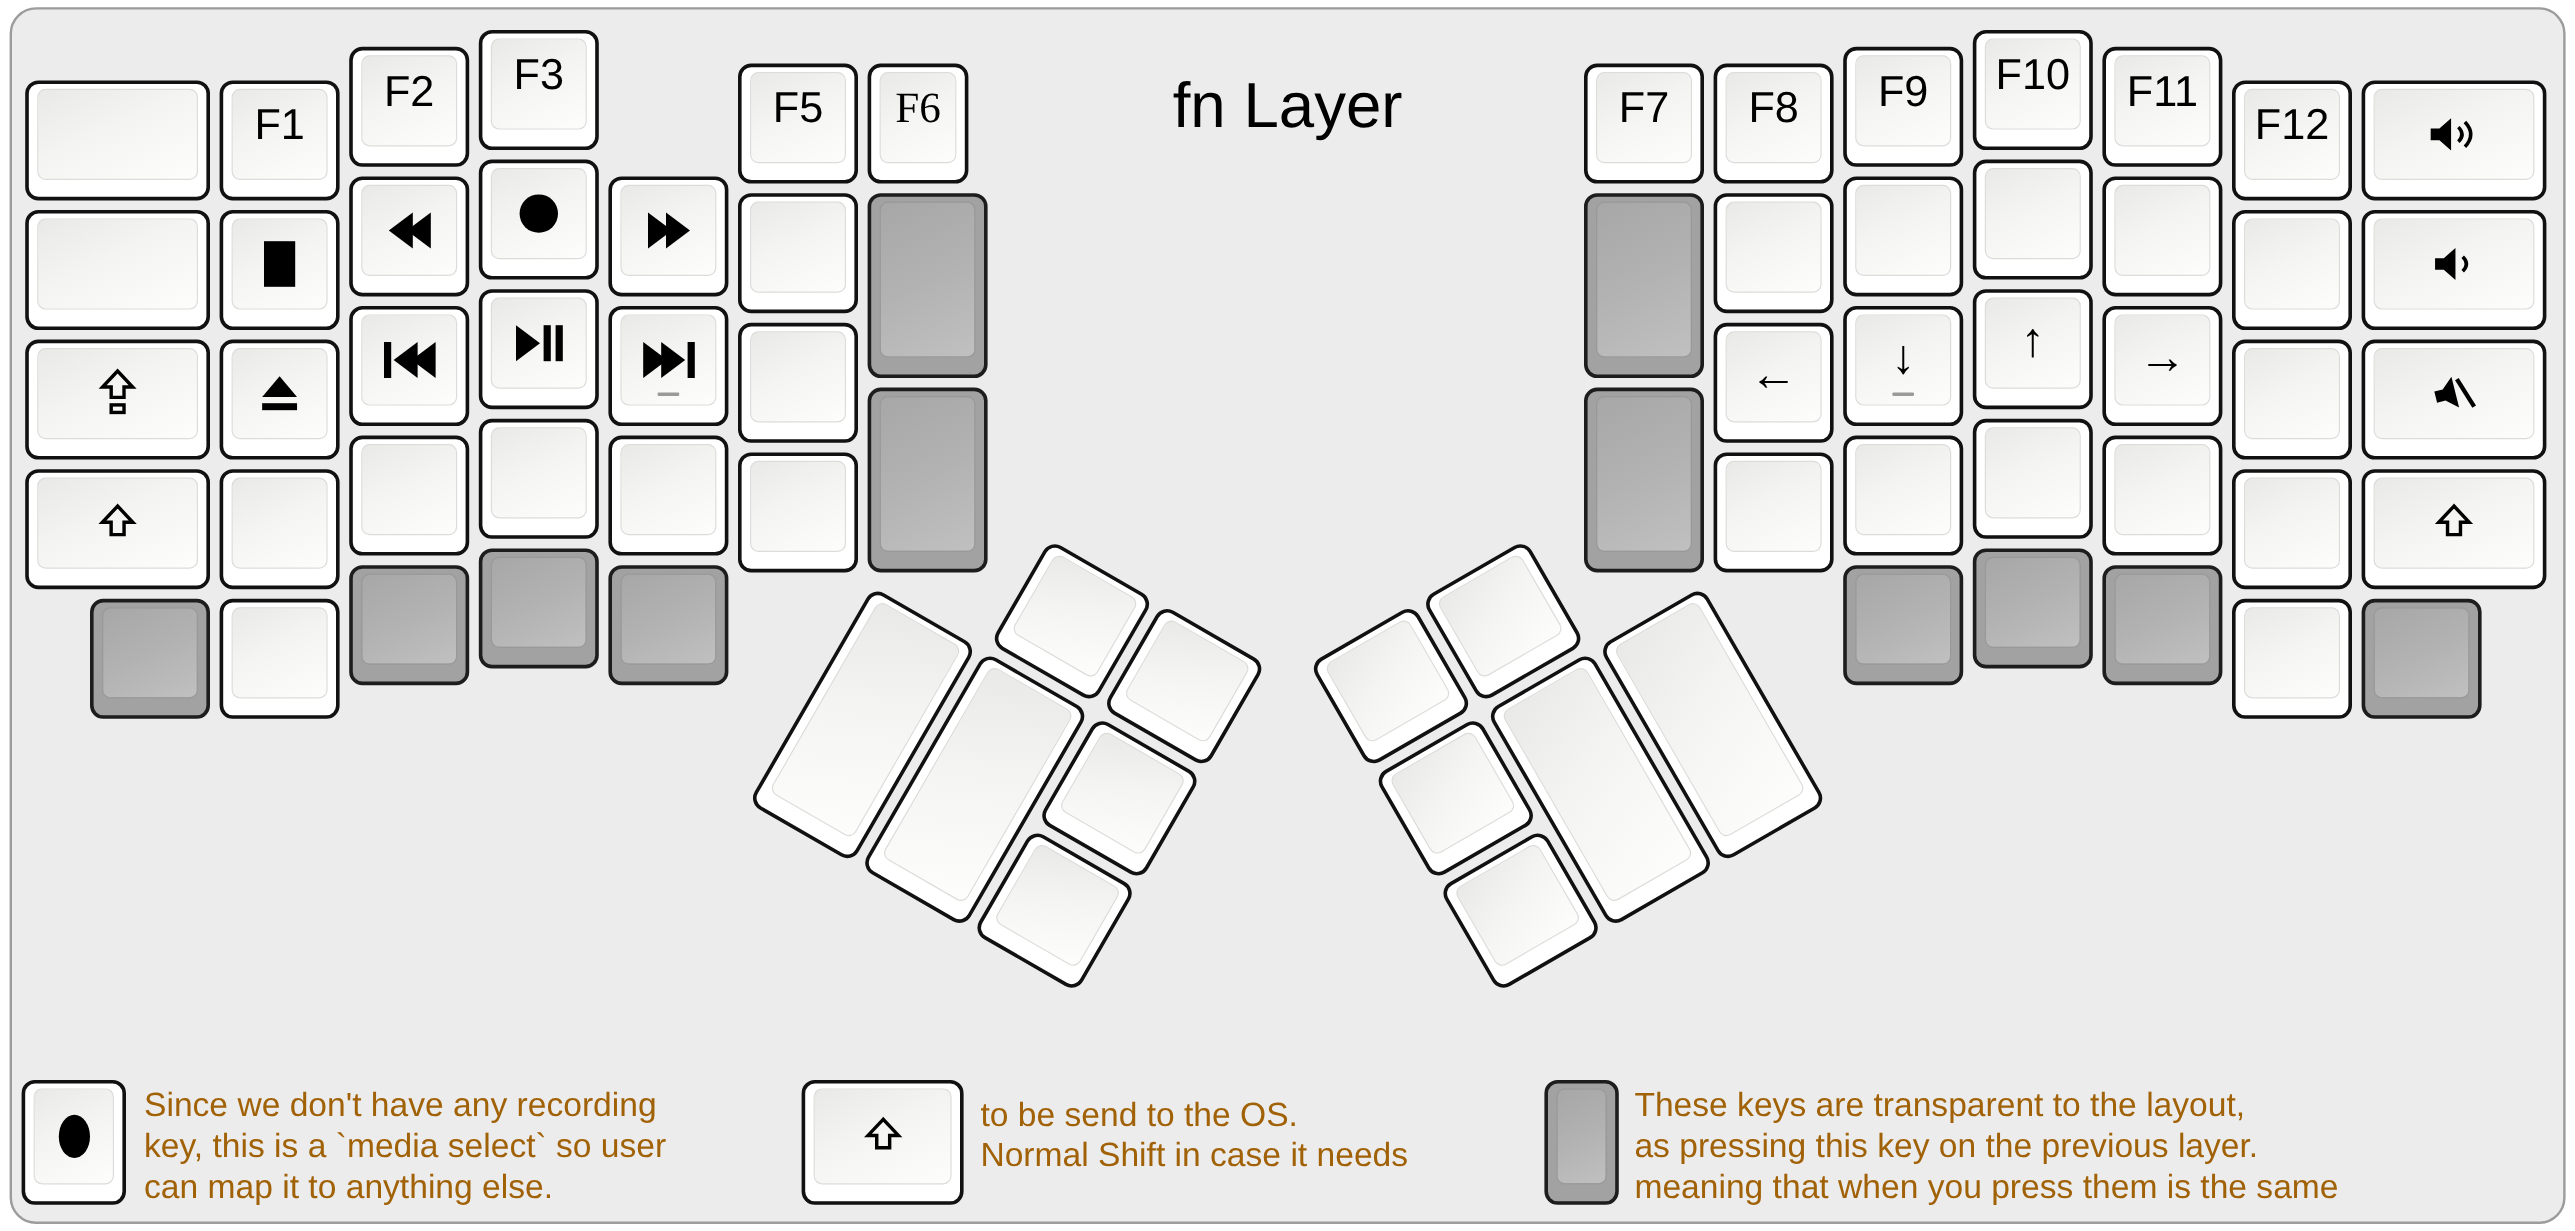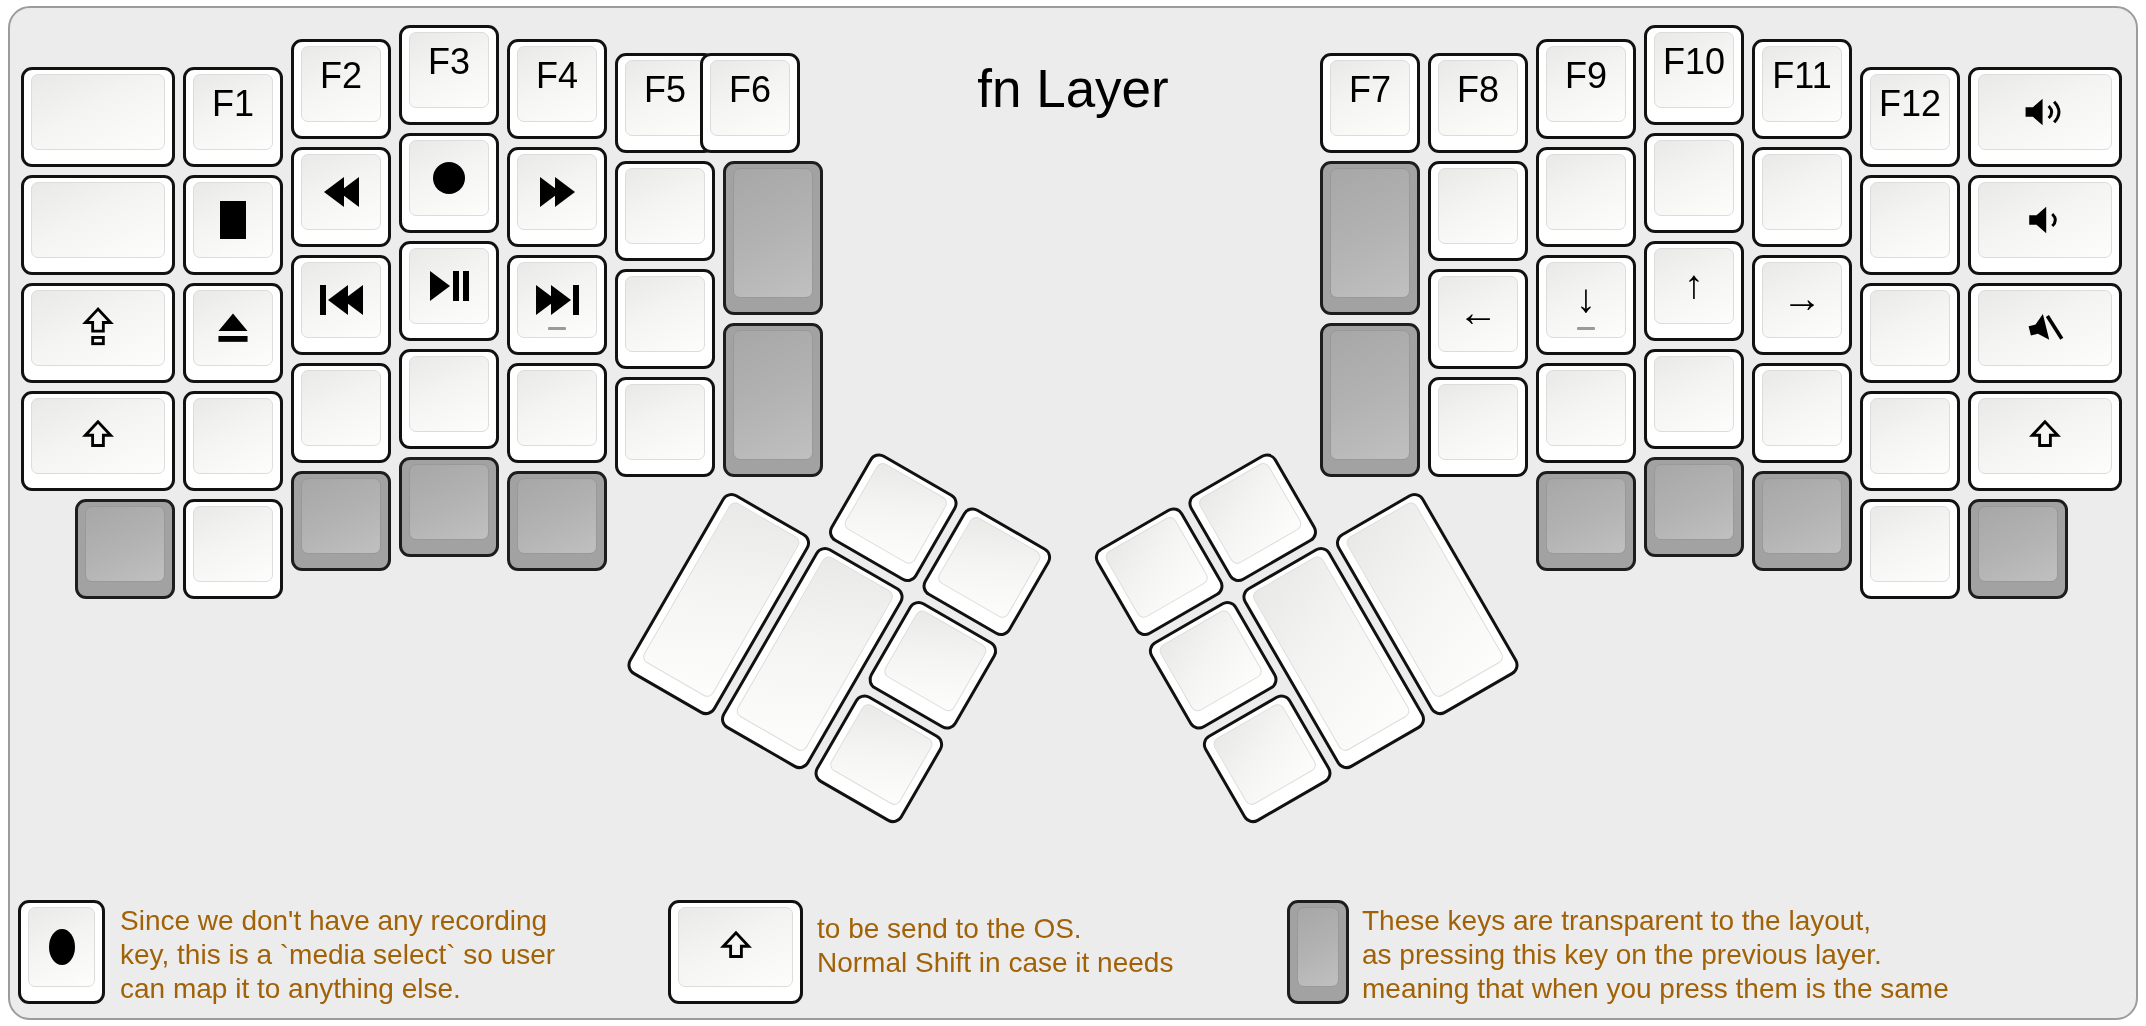--- a/index.html
+++ b/index.html
@@ -144,25 +144,20 @@
             <div class="mbar"></div>
           </div>
         </div>
       </div>
       <div class="key" style="left: 399px; top: 349px; width: 100px; height: 100px;">
         <div class="keytop"></div>
       </div>
       <div class="key gray" style="left: 399px; top: 457px; width: 100px; height: 100px;">
         <div class="keytop"></div>
       </div>
-      <div class="key" style="left: 507px; top: 39px; width: 100px; height: 100px;">
-        <div class="keytop">
-          <span class="klabel">F4</span>
-        </div>
-      </div>
       <div class="key" style="left: 507px; top: 147px; width: 100px; height: 100px;">
         <div class="keytop">
           <div class="icon-row">
             <div class="tri-r"></div>
             <div class="tri-r"></div>
           </div>
         </div>
       </div>
       <div class="key" style="left: 507px; top: 255px; width: 100px; height: 100px;">
         <div class="keytop">
@@ -187,21 +182,21 @@
       </div>
       <div class="key" style="left: 615px; top: 161px; width: 100px; height: 100px;">
         <div class="keytop"></div>
       </div>
       <div class="key" style="left: 615px; top: 269px; width: 100px; height: 100px;">
         <div class="keytop"></div>
       </div>
       <div class="key" style="left: 615px; top: 377px; width: 100px; height: 100px;">
         <div class="keytop"></div>
       </div>
-      <div class="key" style="left: 700px; top: 53px; width: 100px; height: 100px;">
+      <div class="key" style="left: 723px; top: 53px; width: 84px; height: 100px; font-family: Liberation Serif, serif;">
         <div class="keytop">
           <span class="klabel">F6</span>
         </div>
       </div>
       <div class="key gray" style="left: 723px; top: 161px; width: 100px; height: 154px;">
         <div class="keytop"></div>
       </div>
       <div class="key gray" style="left: 723px; top: 323px; width: 100px; height: 154px;">
         <div class="keytop"></div>
       </div>

